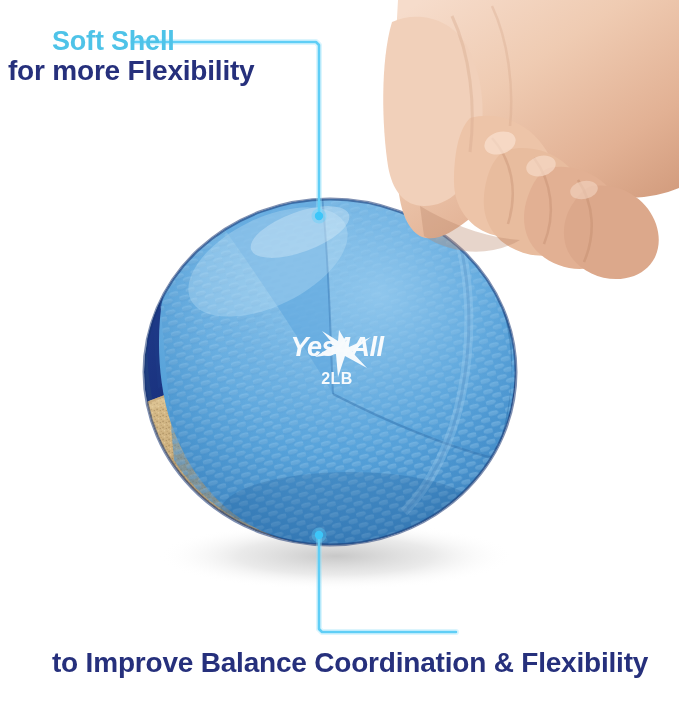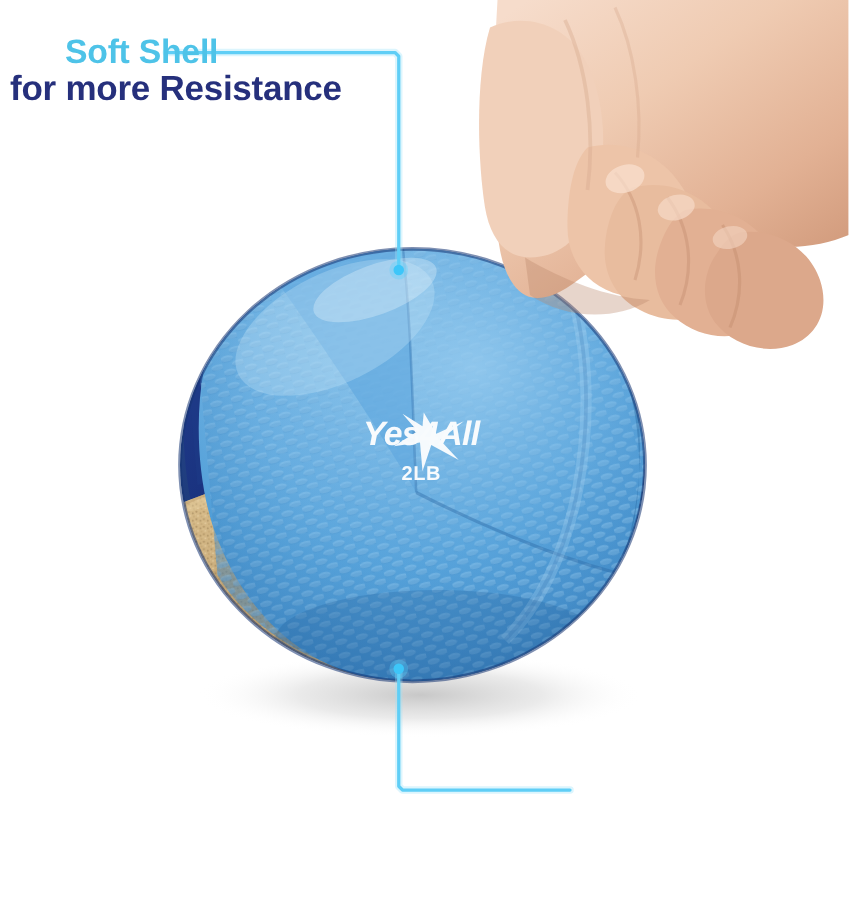--- a/index.html
+++ b/index.html
@@ -274,16 +274,17 @@
 
     <g>
       <path d="M319,537 L319,629 L322,632 L456,632" fill="none" stroke="#3FC4F5" stroke-width="2.6" stroke-linecap="round" stroke-linejoin="round"></path>
       <path d="M319,537 L319,629 L322,632 L456,632" fill="none" stroke="#9BE2FA" stroke-width="6" stroke-linecap="round" stroke-linejoin="round" opacity="0.35"></path>
       <circle cx="319" cy="535" r="4.2" fill="#2FC0F7"></circle>
       <circle cx="319" cy="535" r="7.5" fill="#59D2FB" opacity="0.35"></circle>
     </g>
   </svg>
 
   <div class="callout-title" id="soft-shell-title">Soft Shell</div>
-  <div class="callout-title" id="soft-shell-sub">for more Resistance</div>
-
+  <div class="callout-title" id="soft-shell-sub">for more Flexibility</div>
+
+  <div class="callout-title" id="bottom-sub">to Improve Balance Coordination &amp; Flexibility</div>
 
 </div>
 
 </body></html>

